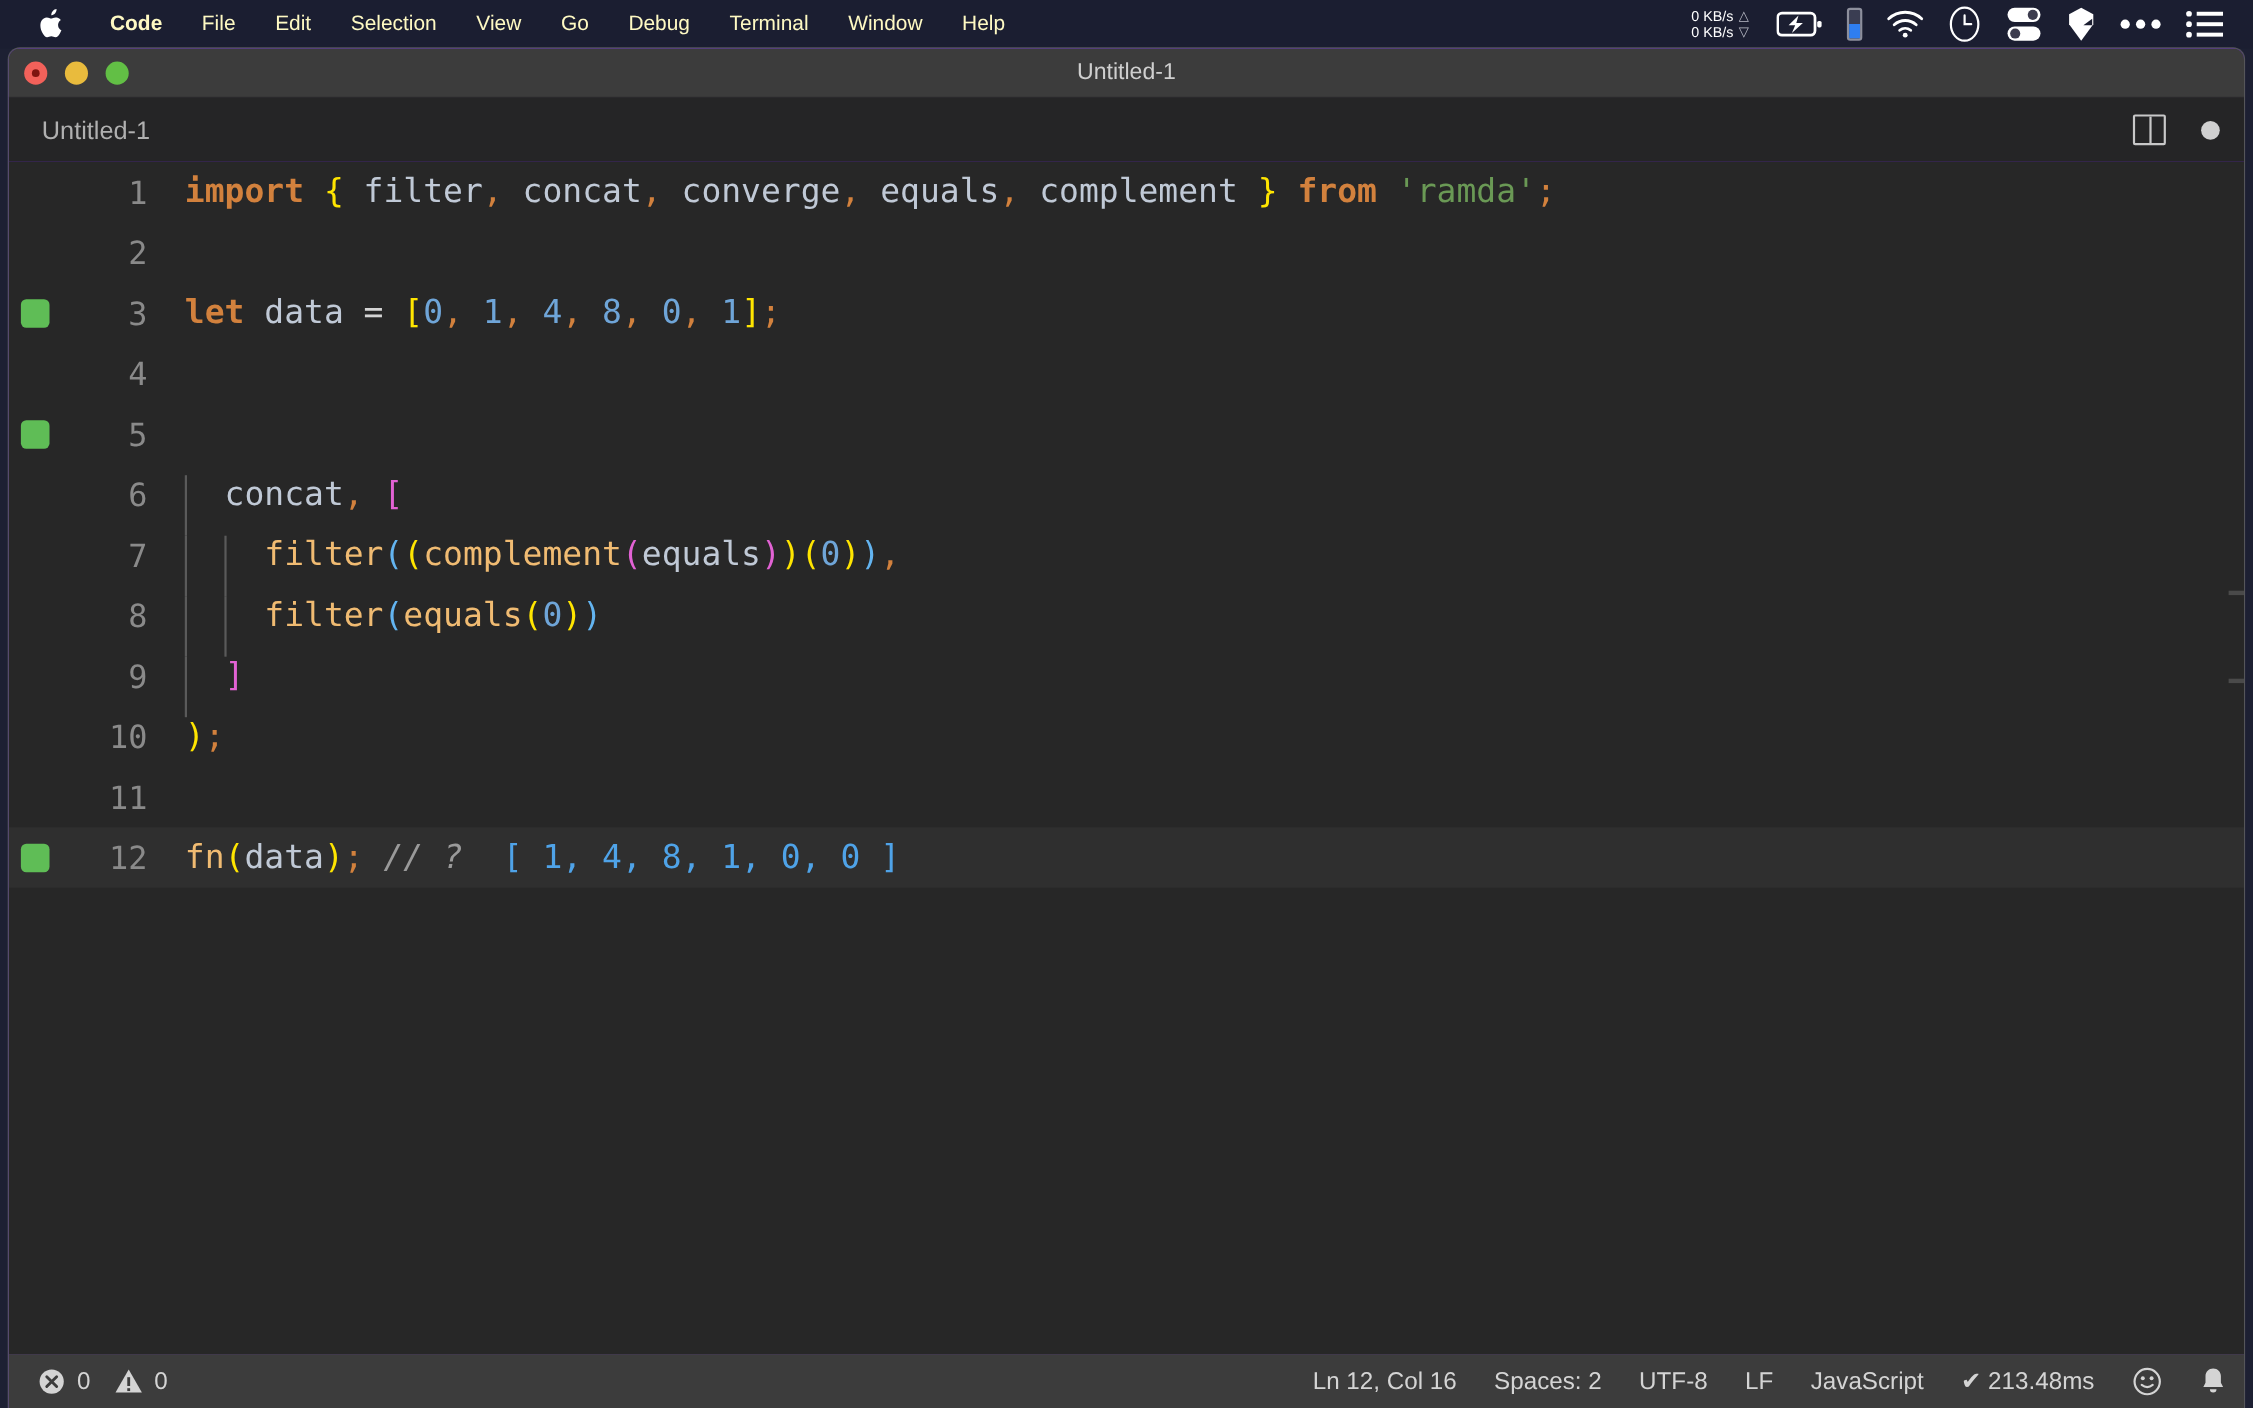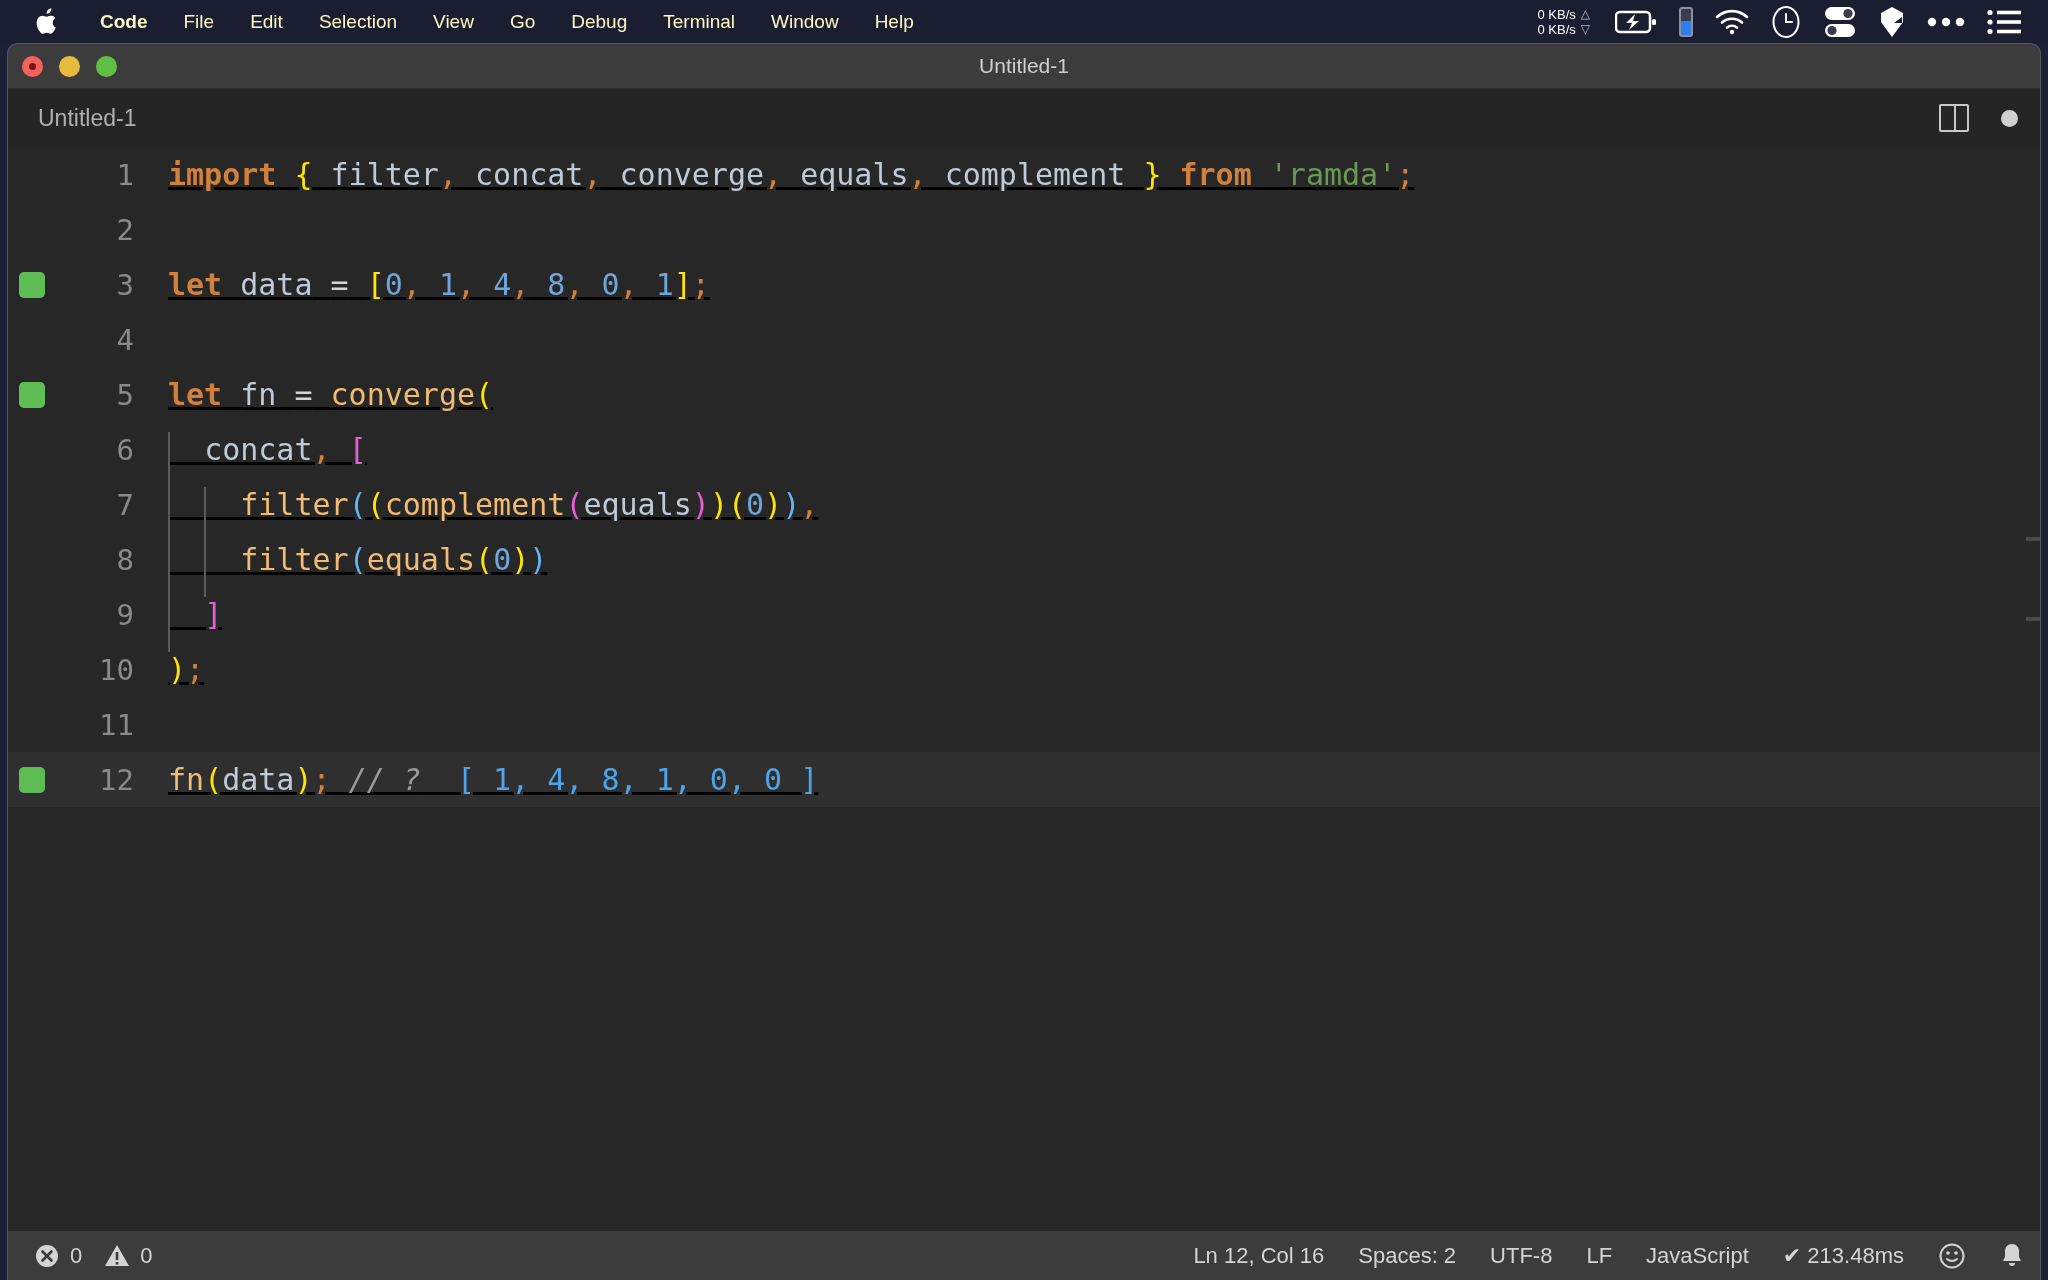--- a/index.html
+++ b/index.html
@@ -150,21 +150,21 @@
     background: #5fbd56;
   }
   .ln {
     width: 78px; min-width: 78px;
     text-align: right;
     padding-right: 20px;
     color: #8a8a8a;
     font-family: "DejaVu Sans Mono", monospace;
     font-size: 29px;
   }
-  .code-text { position: relative; padding-left: 14px; text-decoration: underline; }
+  .code-text { position: relative; padding-left: 14px; }
   .guide {
     position: absolute;
     width: 2px; background: #5a5a5a;
     top: 0; height: 55px;
   }
 
   
   .t-kw      { color: #d2813d; font-weight: bold; }
   .t-id      { color: #c0c9d6; }
   .t-op      { color: #d4d4d4; }
@@ -322,21 +322,21 @@
       <div class="dirty-dot"></div>
     </div>
   </div>
 
   <div id="editor">
     <div id="code-lines">
         <div class="code-line"><div class="bp-cell"></div><div class="ln">1</div><div class="code-text"><span class="t-kw">import</span><span class="t-op"> </span><span class="t-y">{</span><span class="t-op"> </span><span class="t-id">filter</span><span class="t-punc-or">,</span><span class="t-op"> </span><span class="t-id">concat</span><span class="t-punc-or">,</span><span class="t-op"> </span><span class="t-id">converge</span><span class="t-punc-or">,</span><span class="t-op"> </span><span class="t-id">equals</span><span class="t-punc-or">,</span><span class="t-op"> </span><span class="t-id">complement</span><span class="t-op"> </span><span class="t-y">}</span><span class="t-op"> </span><span class="t-kw">from</span><span class="t-op"> </span><span class="t-str">'ramda'</span><span class="t-punc-or">;</span></div></div>
         <div class="code-line"><div class="bp-cell"></div><div class="ln">2</div><div class="code-text"></div></div>
         <div class="code-line"><div class="bp-cell"><div class="bp"></div></div><div class="ln">3</div><div class="code-text"><span class="t-kw">let</span><span class="t-op"> </span><span class="t-id">data</span><span class="t-op"> </span><span class="t-op">=</span><span class="t-op"> </span><span class="t-y">[</span><span class="t-num">0</span><span class="t-punc-or">,</span><span class="t-op"> </span><span class="t-num">1</span><span class="t-punc-or">,</span><span class="t-op"> </span><span class="t-num">4</span><span class="t-punc-or">,</span><span class="t-op"> </span><span class="t-num">8</span><span class="t-punc-or">,</span><span class="t-op"> </span><span class="t-num">0</span><span class="t-punc-or">,</span><span class="t-op"> </span><span class="t-num">1</span><span class="t-y">]</span><span class="t-punc-or">;</span></div></div>
         <div class="code-line"><div class="bp-cell"></div><div class="ln">4</div><div class="code-text"></div></div>
-        <div class="code-line"><div class="bp-cell"><div class="bp"></div></div><div class="ln">5</div><div class="code-text"><span class="t-kw">let</span><span class="t-op"> </span><span class="t-id">fn</span><span class="t-op"> </span><span class="t-op">=</span><span class="t-op"> </span><span class="t-fn">converge</span><span class="t-y">(</span></div></div>
+        <div class="code-line"><div class="bp-cell"><div class="bp"></div></div><div class="ln">5</div></div>
         <div class="code-line"><div class="bp-cell"></div><div class="ln">6</div><div class="code-text"><div class="guide" style="left: 14px;"></div><span class="t-op">  </span><span class="t-id">concat</span><span class="t-punc-or">,</span><span class="t-op"> </span><span class="t-m">[</span></div></div>
         <div class="code-line"><div class="bp-cell"></div><div class="ln">7</div><div class="code-text"><div class="guide" style="left: 14px;"></div><div class="guide" style="left: 50px;"></div><span class="t-op">    </span><span class="t-fn">filter</span><span class="t-b">(</span><span class="t-y">(</span><span class="t-fn">complement</span><span class="t-m">(</span><span class="t-id">equals</span><span class="t-m">)</span><span class="t-y">)</span><span class="t-y">(</span><span class="t-num">0</span><span class="t-y">)</span><span class="t-b">)</span><span class="t-punc-or">,</span></div></div>
         <div class="code-line"><div class="bp-cell"></div><div class="ln">8</div><div class="code-text"><div class="guide" style="left: 14px;"></div><div class="guide" style="left: 50px;"></div><span class="t-op">    </span><span class="t-fn">filter</span><span class="t-b">(</span><span class="t-fn">equals</span><span class="t-y">(</span><span class="t-num">0</span><span class="t-y">)</span><span class="t-b">)</span></div></div>
         <div class="code-line"><div class="bp-cell"></div><div class="ln">9</div><div class="code-text"><div class="guide" style="left: 14px;"></div><span class="t-op">  </span><span class="t-m">]</span></div></div>
         <div class="code-line"><div class="bp-cell"></div><div class="ln">10</div><div class="code-text"><span class="t-y">)</span><span class="t-punc-or">;</span></div></div>
         <div class="code-line"><div class="bp-cell"></div><div class="ln">11</div><div class="code-text"></div></div>
         <div class="code-line active"><div class="bp-cell"><div class="bp"></div></div><div class="ln">12</div><div class="code-text"><span class="t-fn">fn</span><span class="t-y">(</span><span class="t-id">data</span><span class="t-y">)</span><span class="t-punc-or">;</span><span class="t-op"> </span><span class="t-comment">// ?</span><span class="t-op">  </span><span class="t-result">[ 1, 4, 8, 1, 0, 0 ]</span></div></div>
       </div>
     <div class="scroll-mark" style="top:390px;"></div>
     <div class="scroll-mark" style="top:470px;"></div>

